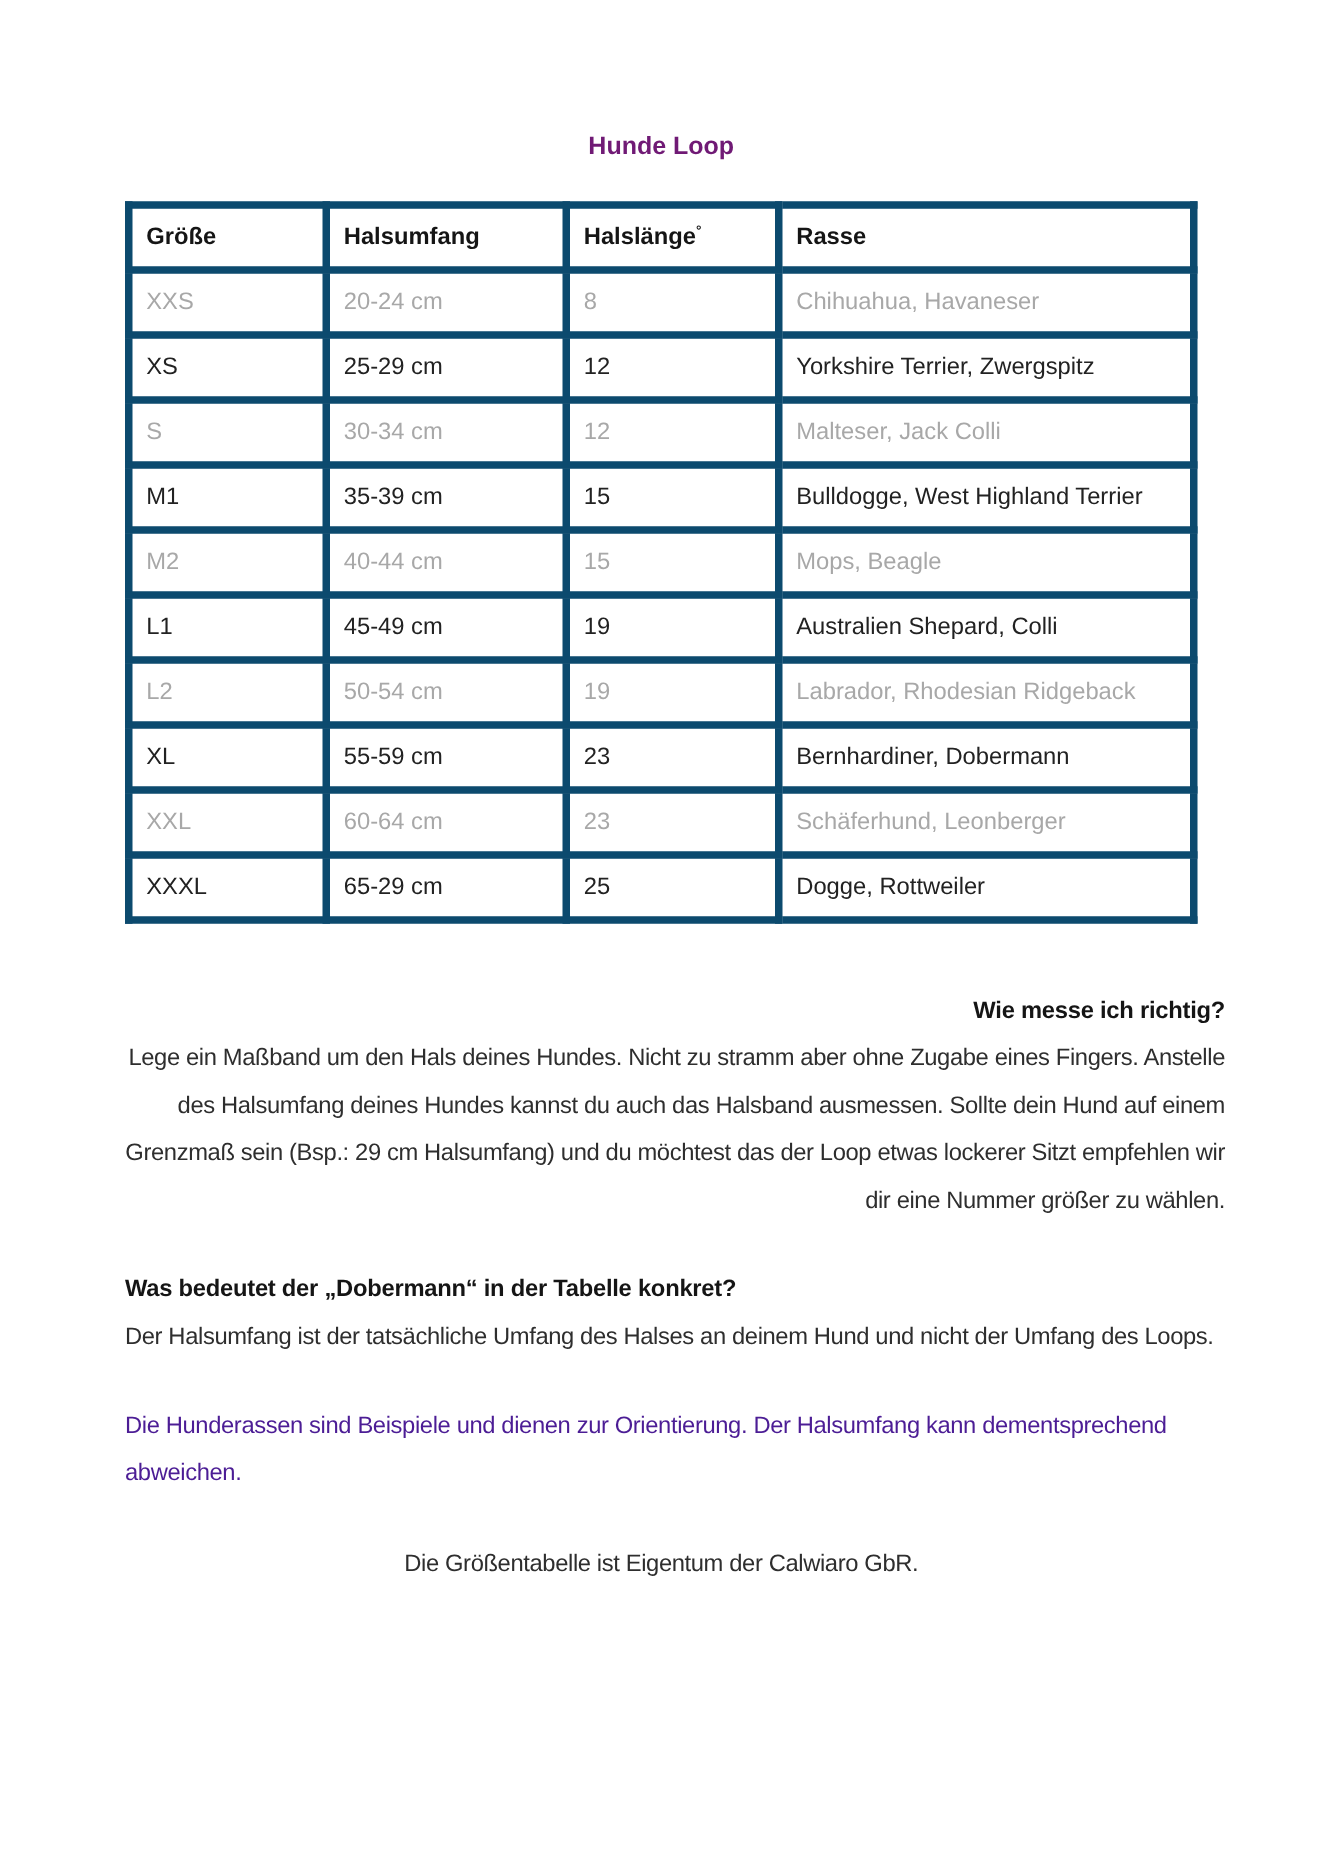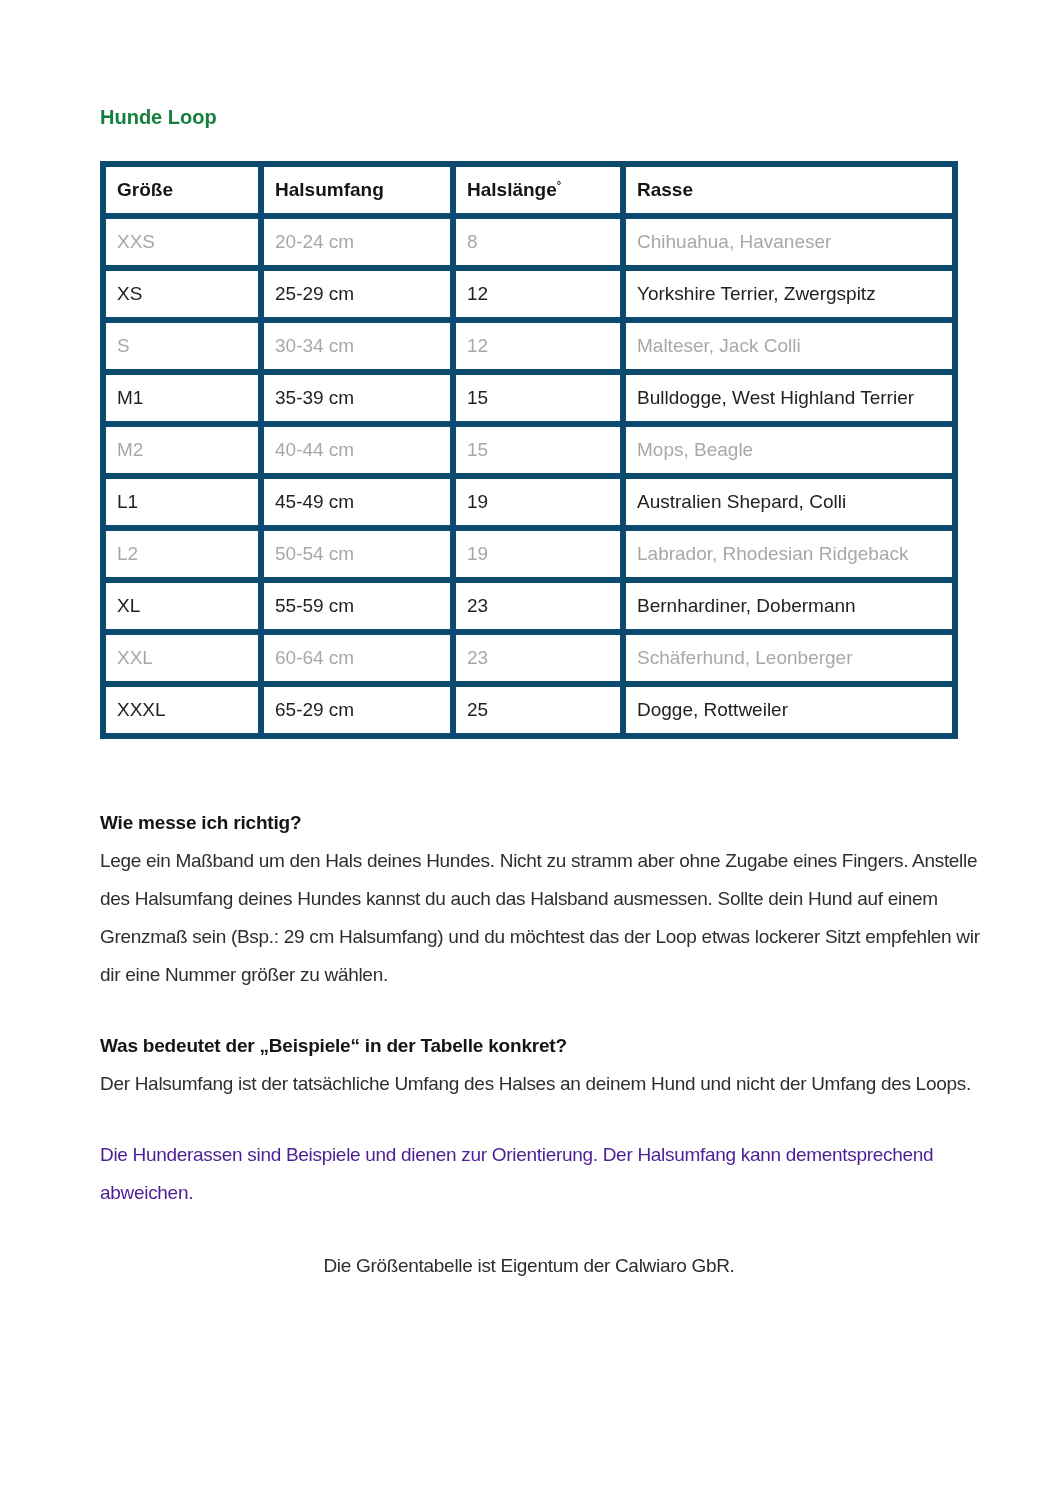--- a/index.html
+++ b/index.html
@@ -14,21 +14,22 @@
     padding: 106px 100px 0 100px;
     background: #ffffff;
     font-family: "Liberation Sans", sans-serif;
     color: #1d1d1d;
     overflow: hidden;
   }
   .page-title {
     font-size: 20px;
     font-weight: bold;
     margin: 0 0 32px 0;
-    color: #15803d;
+    color: #701a75;
+    text-align: center;
   }
   table.size-table {
     width: 858px;
     border-collapse: collapse;
     table-layout: fixed;
   }
   table.size-table col.c1 { width: 158px; }
   table.size-table col.c2 { width: 192px; }
   table.size-table col.c3 { width: 170px; }
   table.size-table th,
@@ -53,21 +54,22 @@
   }
   table.size-table sup {
     font-size: 11px;
     line-height: 0;
   }
   .section {
     margin-top: 33px;
     width: 880px;
   }
   .section.first {
-    margin-top: 65px;
+    margin-top: 51px;
+    text-align: right;
   }
   .section h2 {
     font-size: 19px;
     font-weight: bold;
     line-height: 2;
     margin: 0;
     color: #151515;
     letter-spacing: -0.2px;
   }
   .section p,
@@ -180,21 +182,21 @@
         </tr>
       </tbody>
   </table>
 
   <div class="section first">
     <h2>Wie messe ich richtig?</h2>
     <p>Lege ein Maßband um den Hals deines Hundes. Nicht zu stramm aber ohne Zugabe eines Fingers. Anstelle des Halsumfang deines Hundes kannst du auch das Halsband ausmessen. Sollte dein Hund auf einem Grenzmaß sein (Bsp.: 29 cm Halsumfang) und du möchtest das der Loop etwas lockerer Sitzt empfehlen wir dir eine Nummer größer zu wählen.</p>
   </div>
 
   <div class="section">
-    <h2>Was bedeutet der „Beispiele“ in der Tabelle konkret?</h2>
+    <h2>Was bedeutet der „Dobermann“ in der Tabelle konkret?</h2>
     <p>Der Halsumfang ist der tatsächliche Umfang des Halses an deinem Hund und nicht der Umfang des Loops.</p>
   </div>
 
 
   <div class="note">
     <p>Die Hunderassen sind Beispiele und dienen zur Orientierung. Der Halsumfang kann dementsprechend abweichen.</p>
   </div>
 
   <div class="footer-line">Die Größentabelle ist Eigentum der Calwiaro GbR.</div>
 

